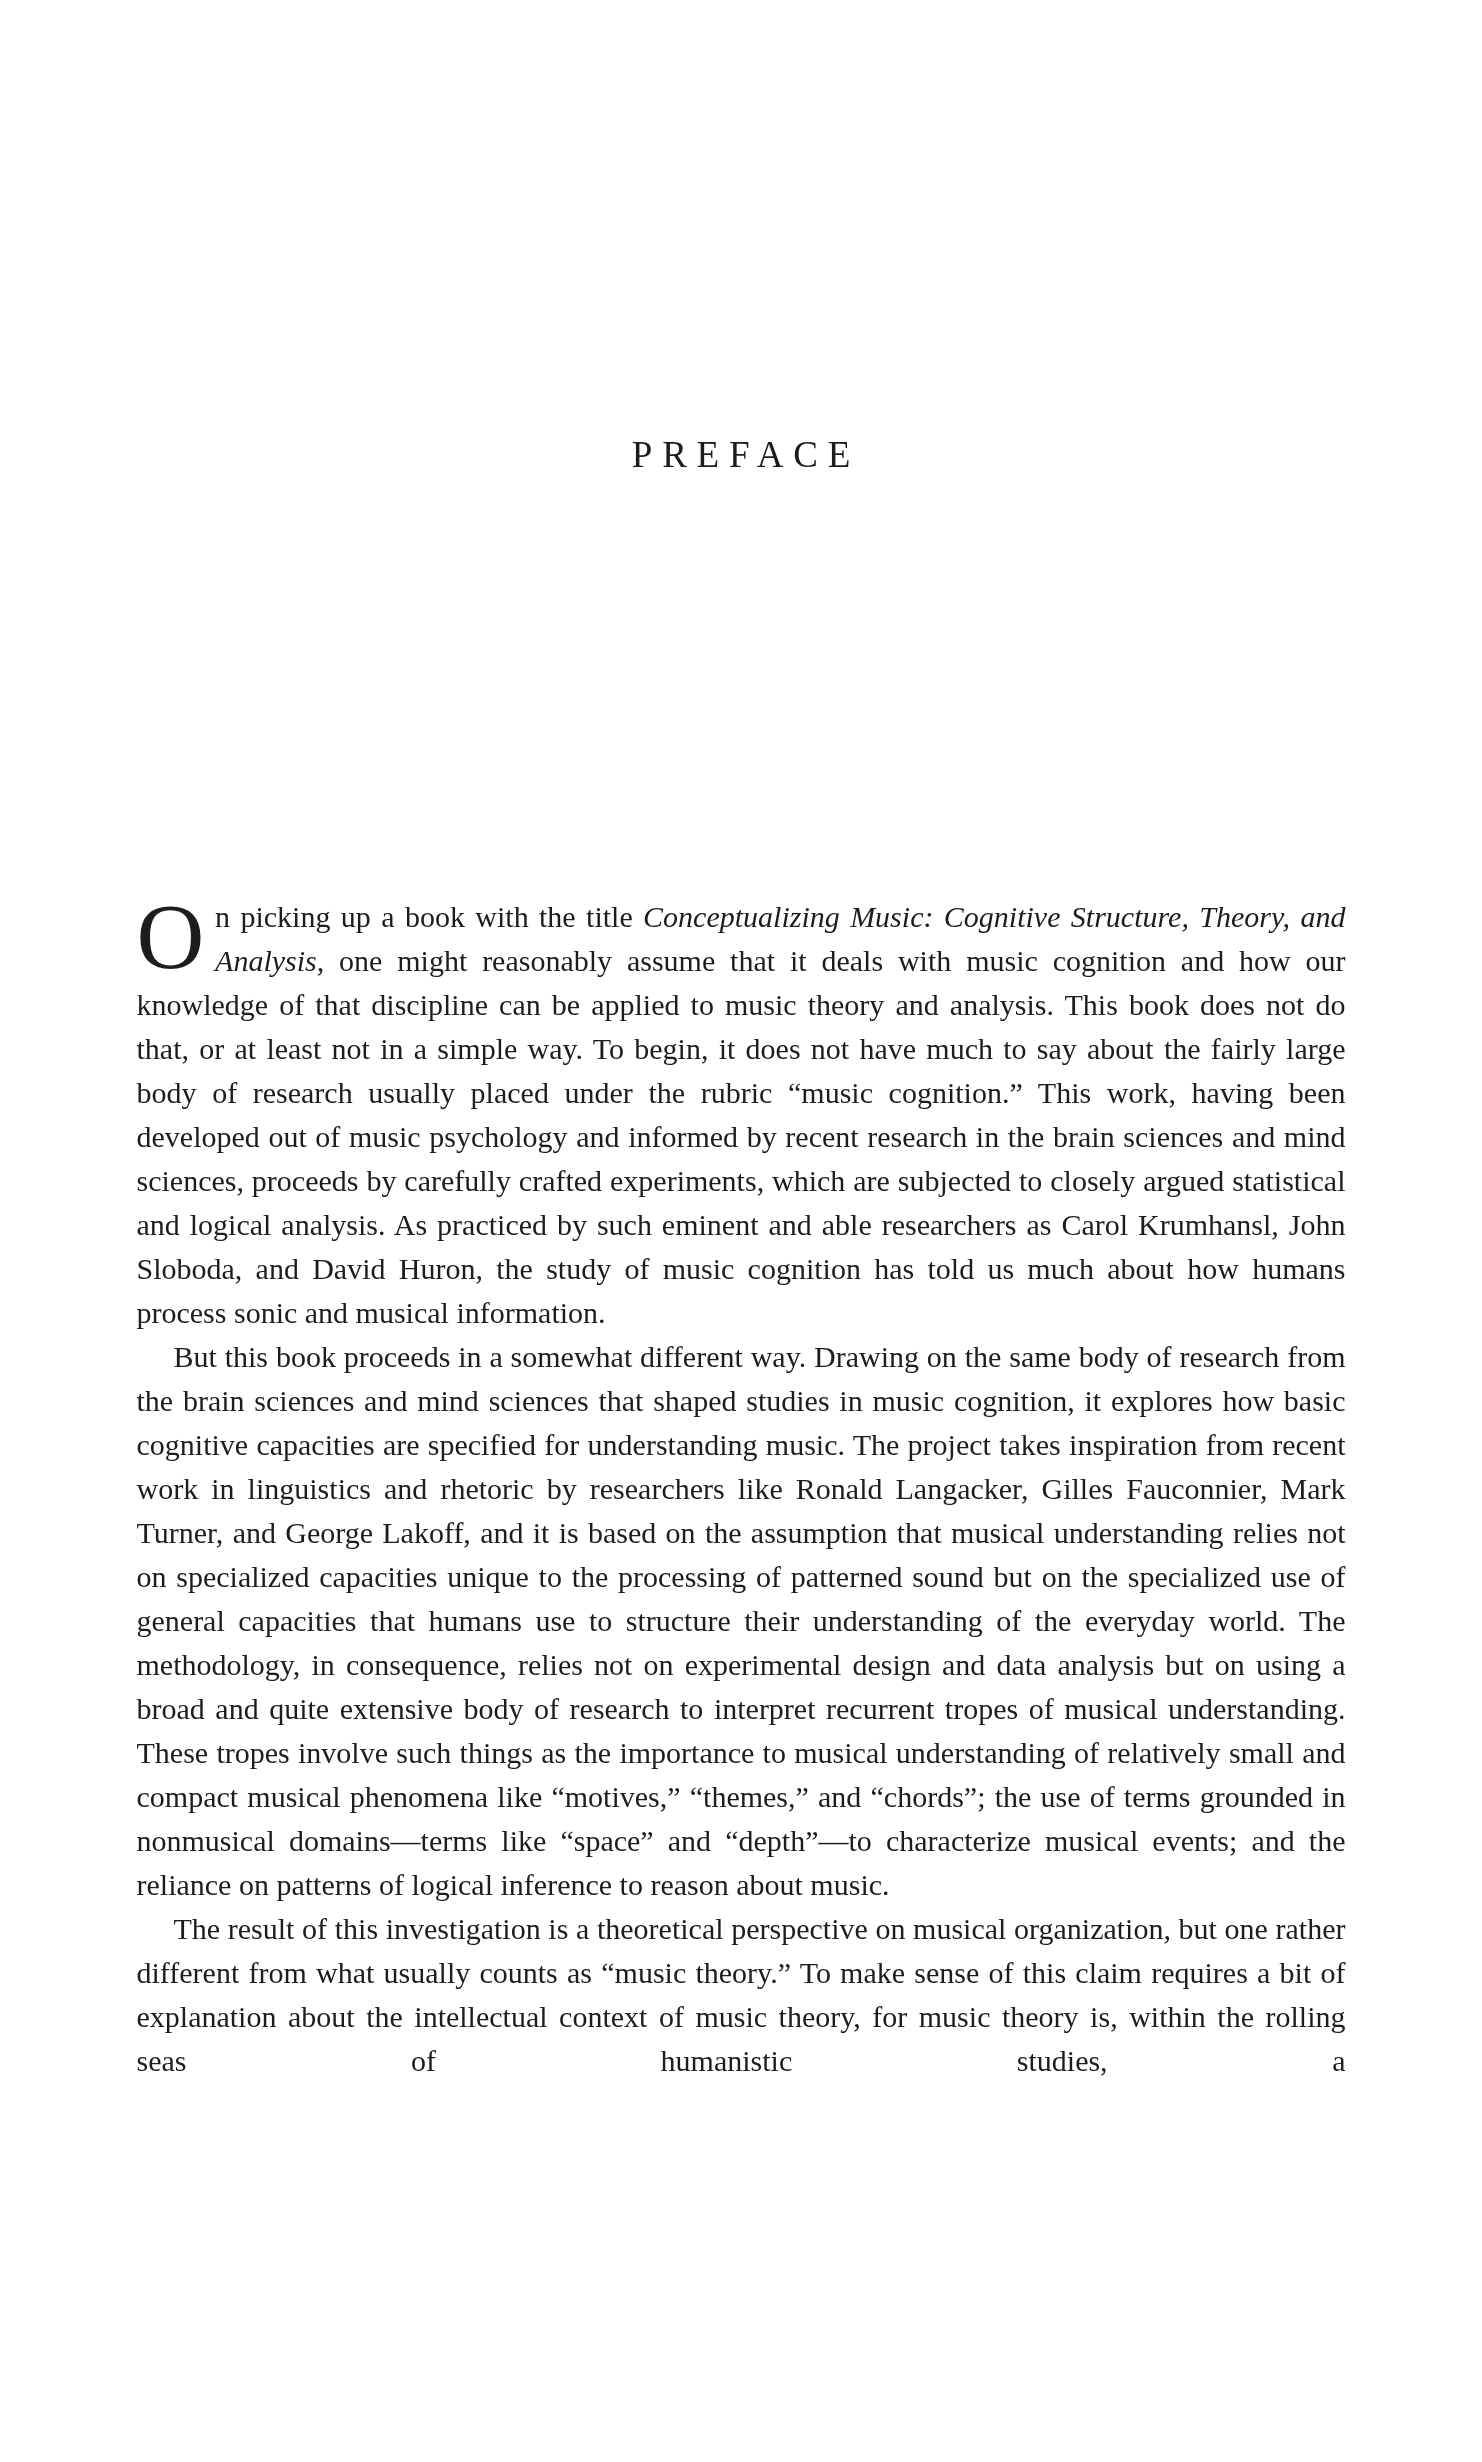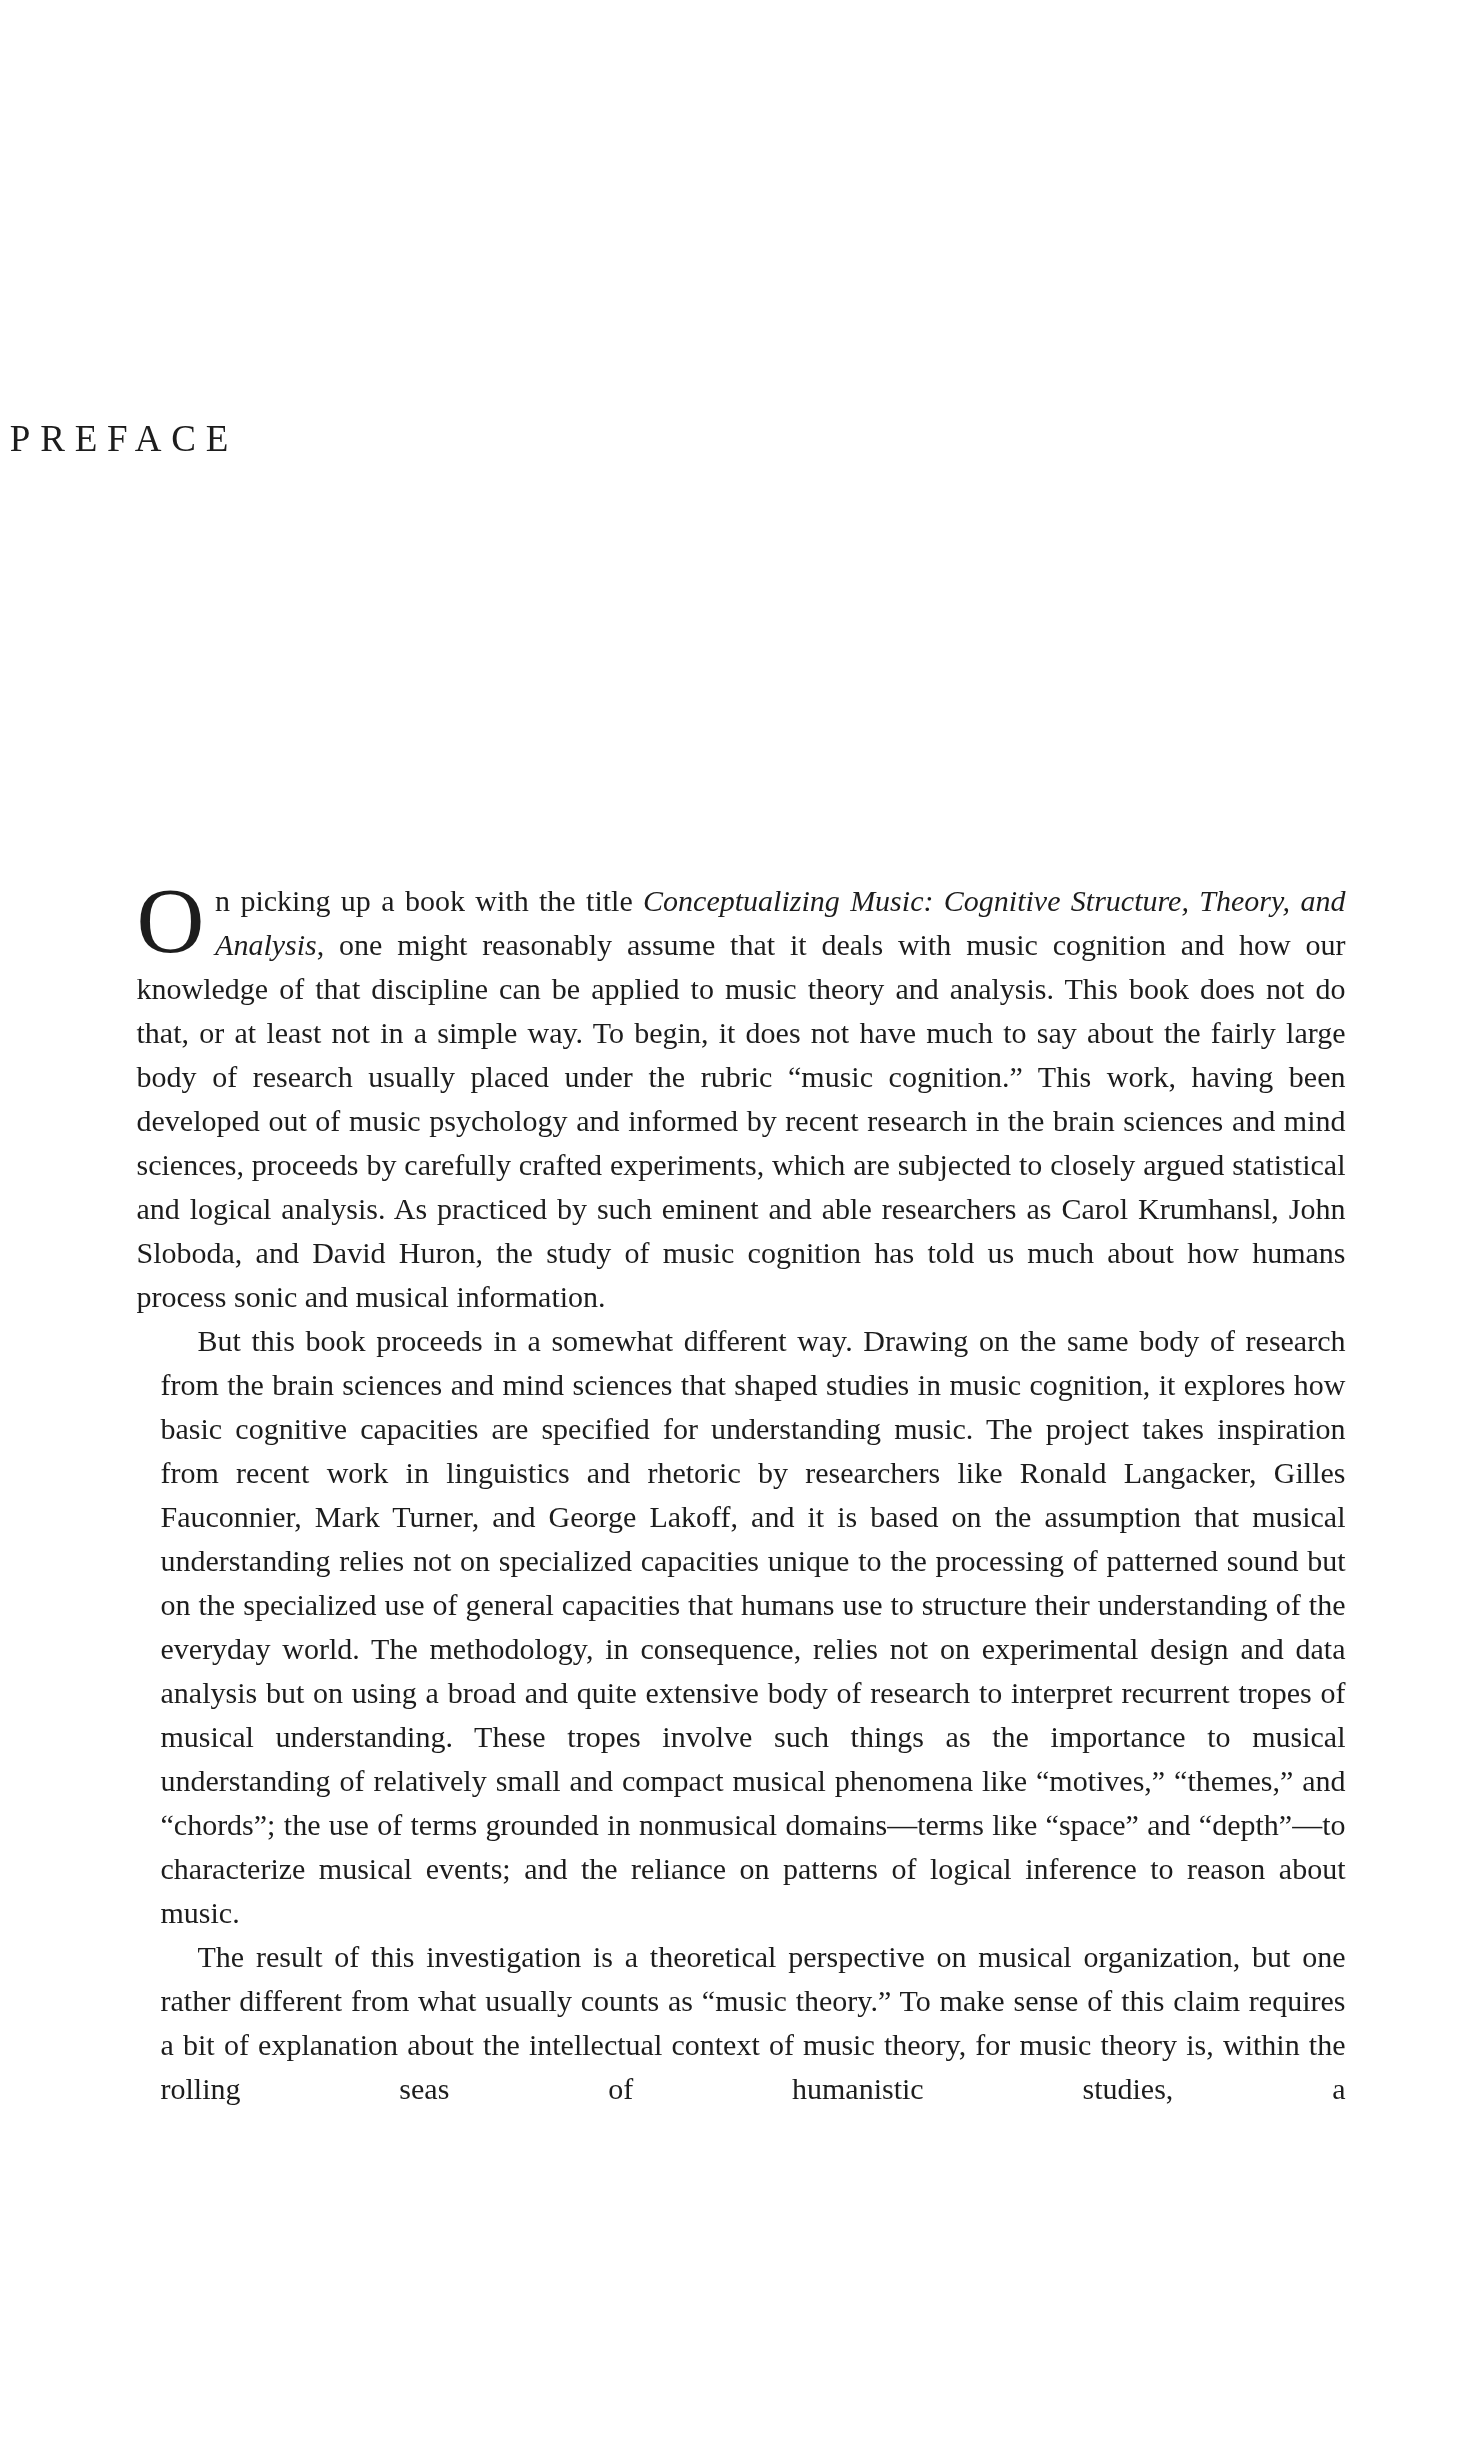--- a/index.html
+++ b/index.html
@@ -15,42 +15,42 @@
     color: var(--ink, #1d1d1d);
   }
   .page {
     box-sizing: border-box;
     width: 1482px;
     height: 2462px;
     padding-top: 417px;
     background: var(--paper, #ffffff);
   }
   .title {
-    margin: 0;
+    margin: 16px;
     font-size: 37px;
     font-weight: 400;
     line-height: 43px;
+    text-align: center;
     letter-spacing: 9.8px;
     text-indent: 9.8px; 
   }
   .body-block {
     width: 1209px;
     margin: 419px auto 0 auto;
     font-size: 30px;
     line-height: 44px;
     text-align: justify;
     hyphens: auto;
   }
   .para {
     margin: 0;
     padding: 0;
   }
   .para.indent {
     text-indent: 37px;
-    margin-left: 24px;
   }
   .para.justify-last {
     text-align-last: justify;
   }
   .dropcap {
     float: left;
     font-size: 94px;
     line-height: 73px;
     padding-top: 5.3px;
     margin-right: 10.7px;

